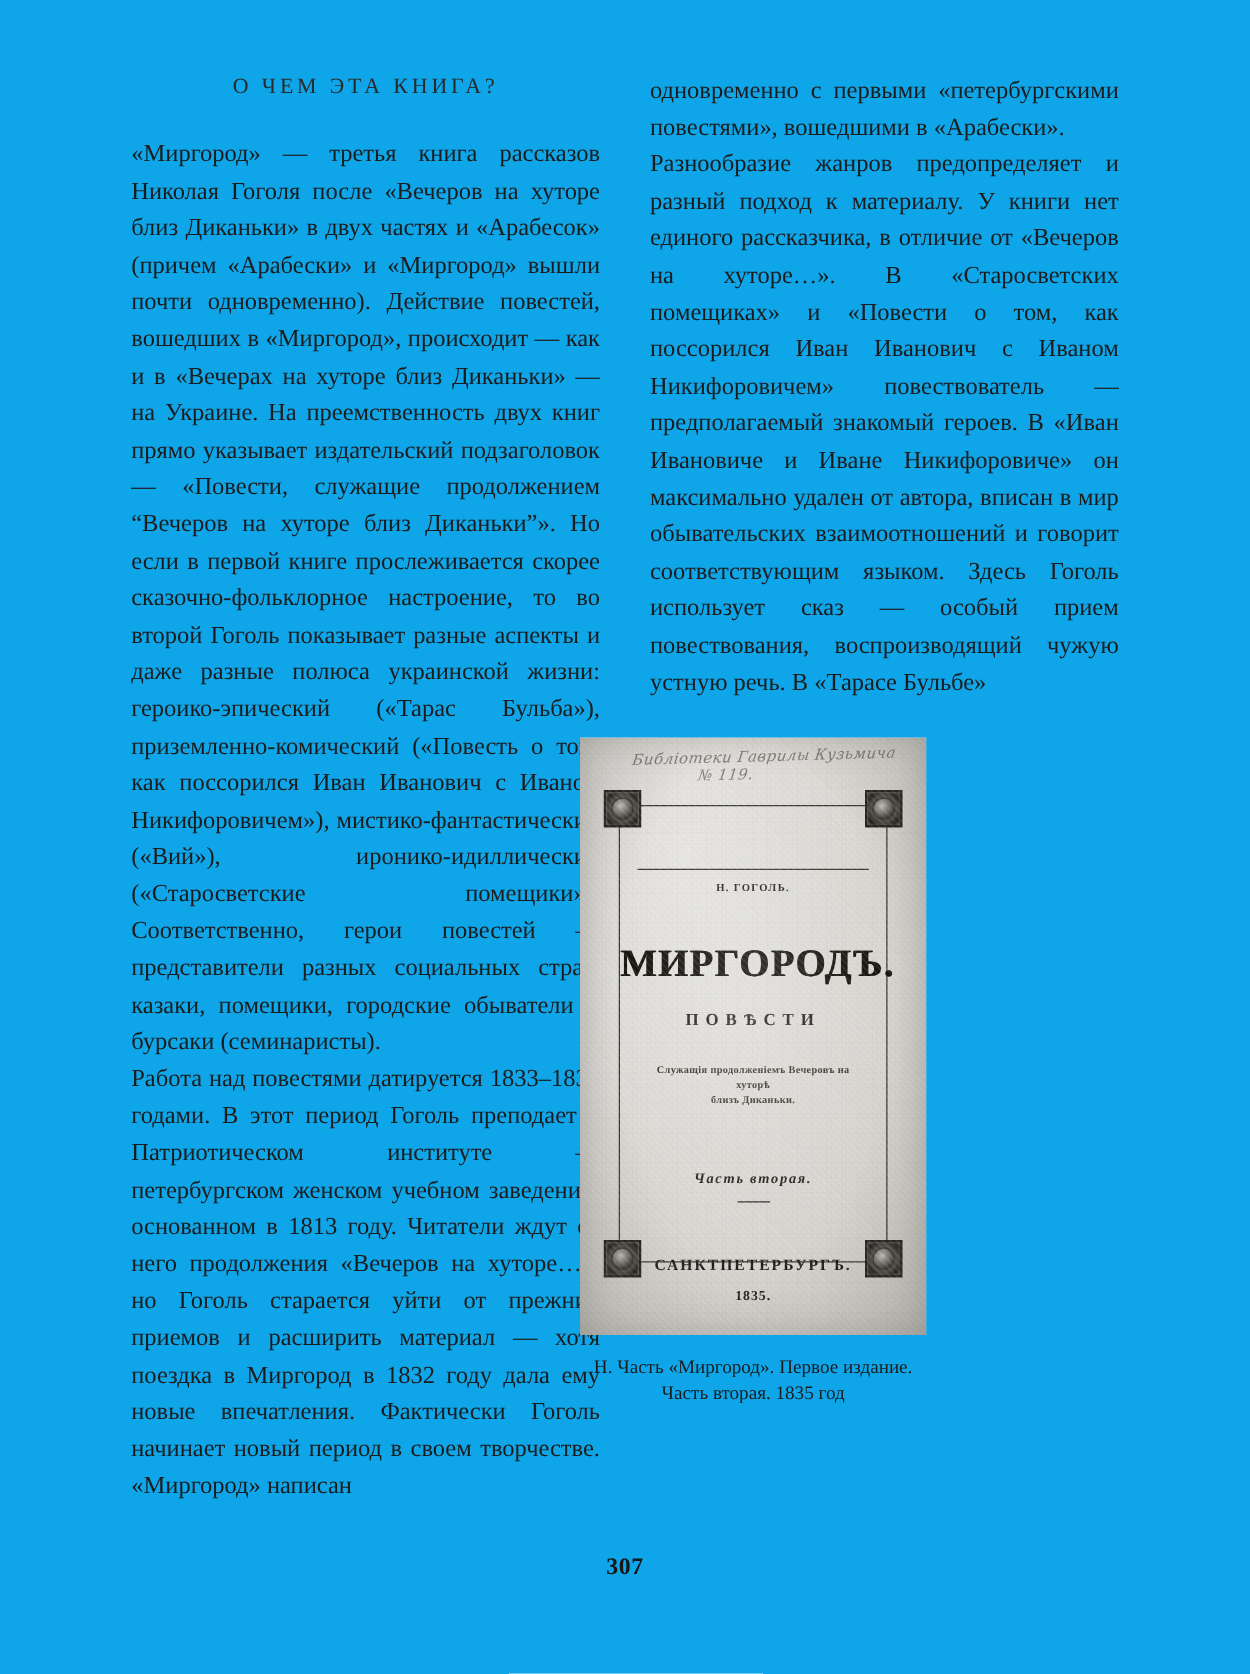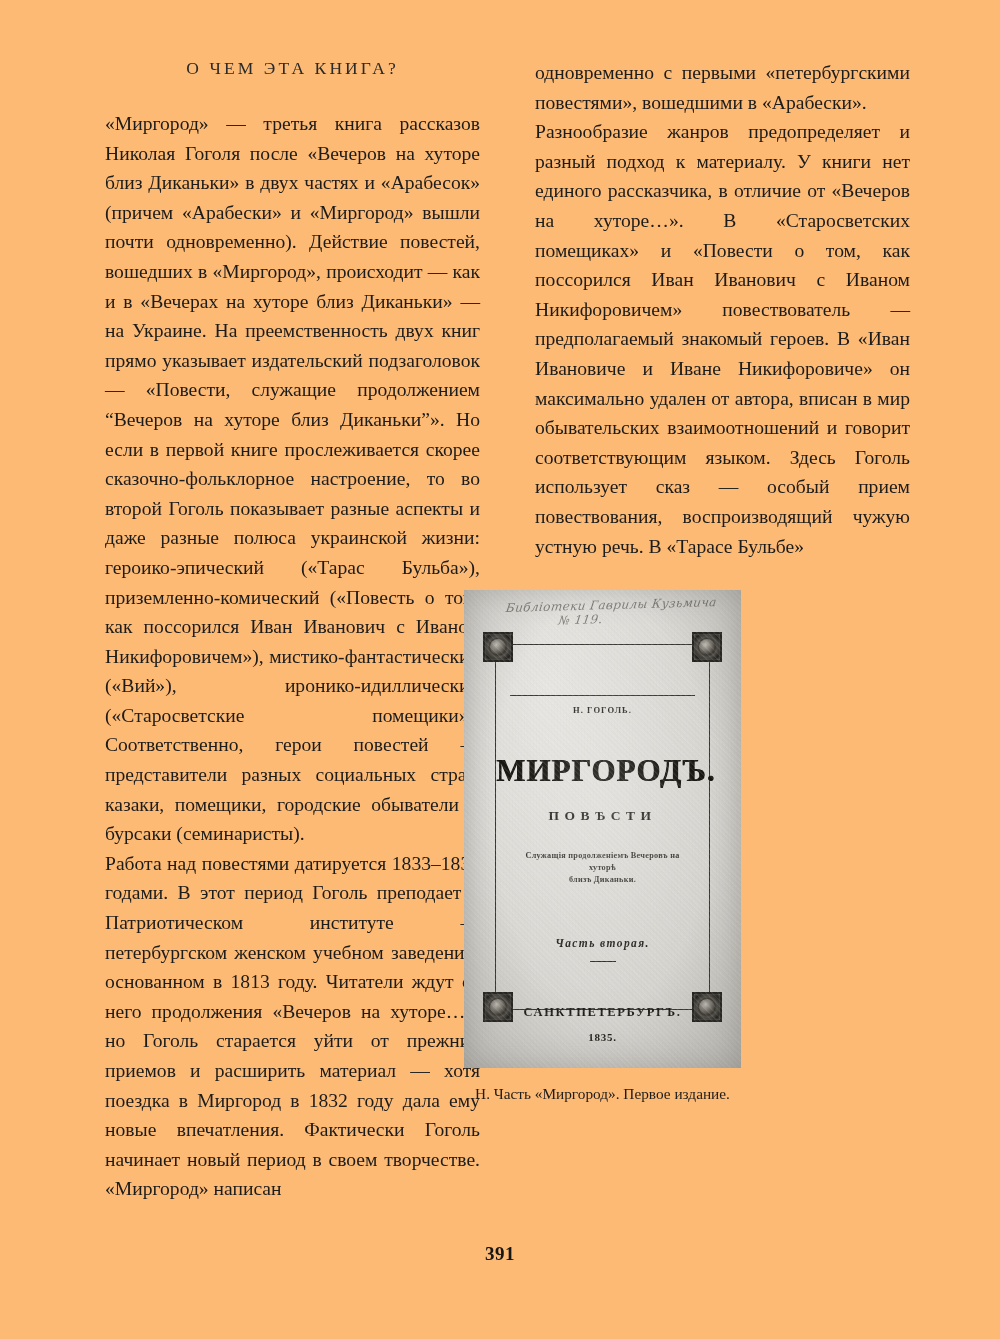--- a/index.html
+++ b/index.html
@@ -12,38 +12,38 @@
     height: 1339px;
     position: relative;
     font-family: "Liberation Serif", "DejaVu Serif", serif;
     color: #1a1a1a;
     overflow: hidden;
   }
 
   .page {
     position: absolute;
     inset: 0;
-    background: #fdba74;
+    background: #0ea5e9;
   }
 
   .columns {
     position: absolute;
     left: 105px;
     top: 58px;
     width: 790px;
     height: 1160px;
   }
 
   .col {
     position: absolute;
     top: 0;
     width: 375px;
   }
   .col-left  { left: 0; }
-  .col-right { left: 430px; }
+  .col-right { left: 415px; }
 
   h2.section-heading {
     font-family: "Liberation Serif", "DejaVu Serif", serif;
     font-weight: 400;
     font-size: 17.5px;
     letter-spacing: 3.1px;
     text-align: center;
     text-transform: uppercase;
     margin: 0 0 30px 0;
     color: #2a2a2a;
@@ -310,18 +310,19 @@
         <div class="cover-city">САНКТПЕТЕРБУРГЪ.</div>
         <div class="cover-year">1835.</div>
       </div>
 
       <div class="grain"></div>
       <div class="vignette"></div>
     </div>
 
     <figcaption class="figure-caption">
       <span class="cap-line">Н. Часть «Миргород». Первое издание.</span>
+      <span class="cap-line">Часть вторая. 1835 год</span>
     </figcaption>
   </figure>
 
-  <div class="page-number">391</div>
+  <div class="page-number">307</div>
 
 </div>
 
 </body></html>

